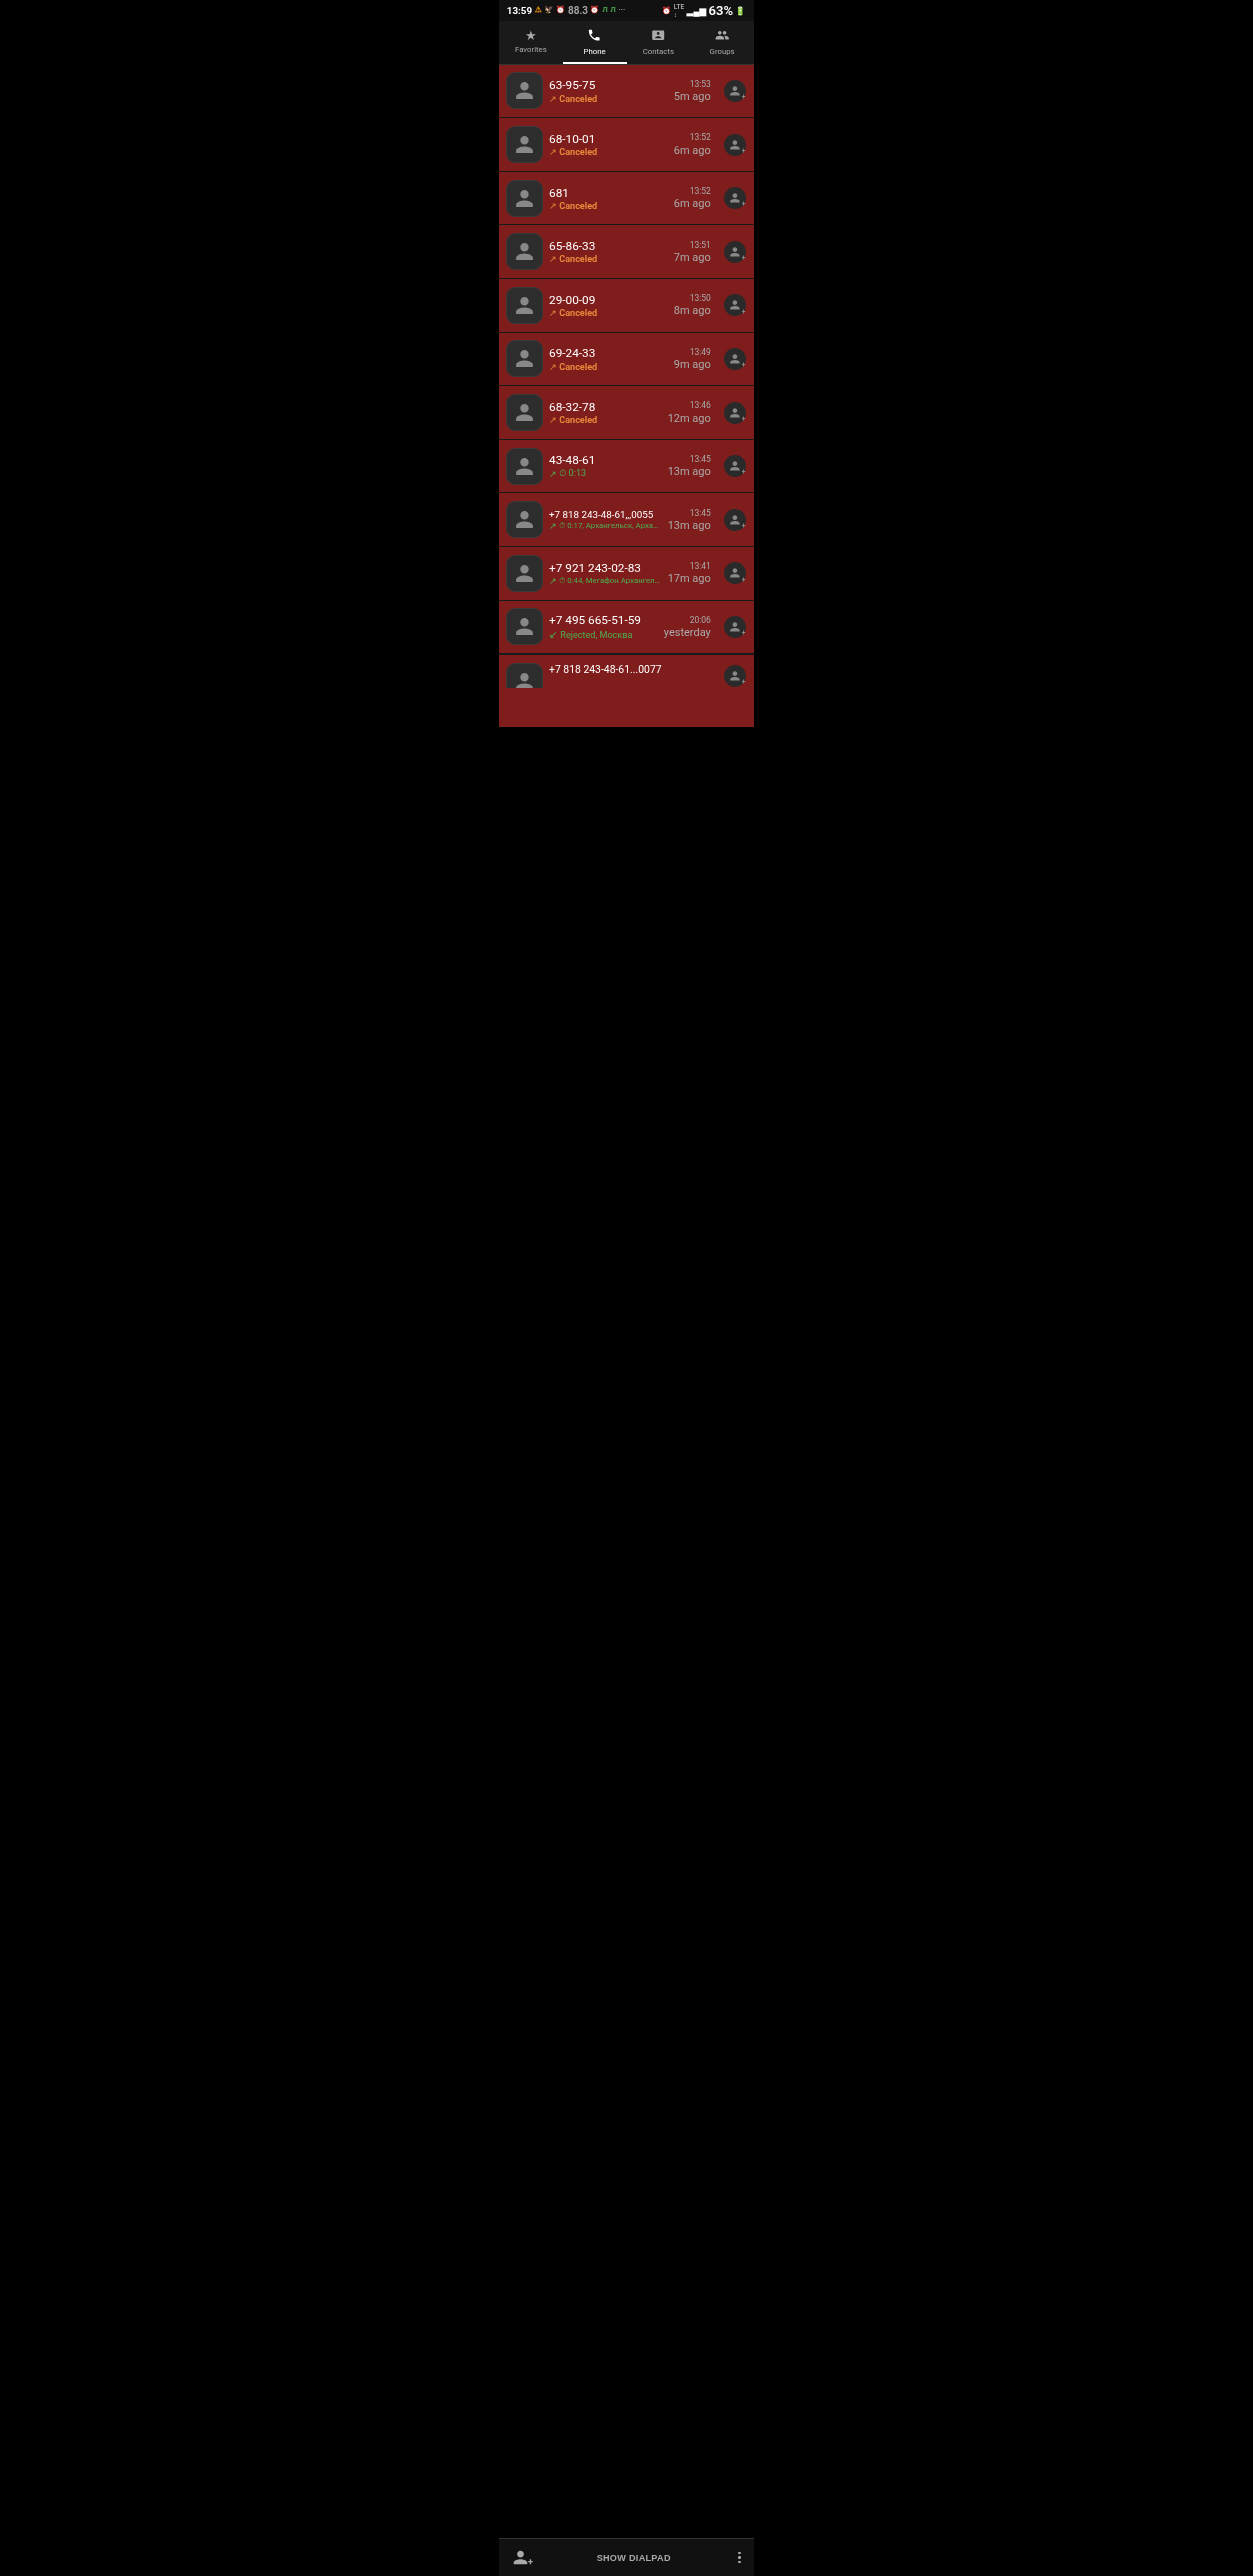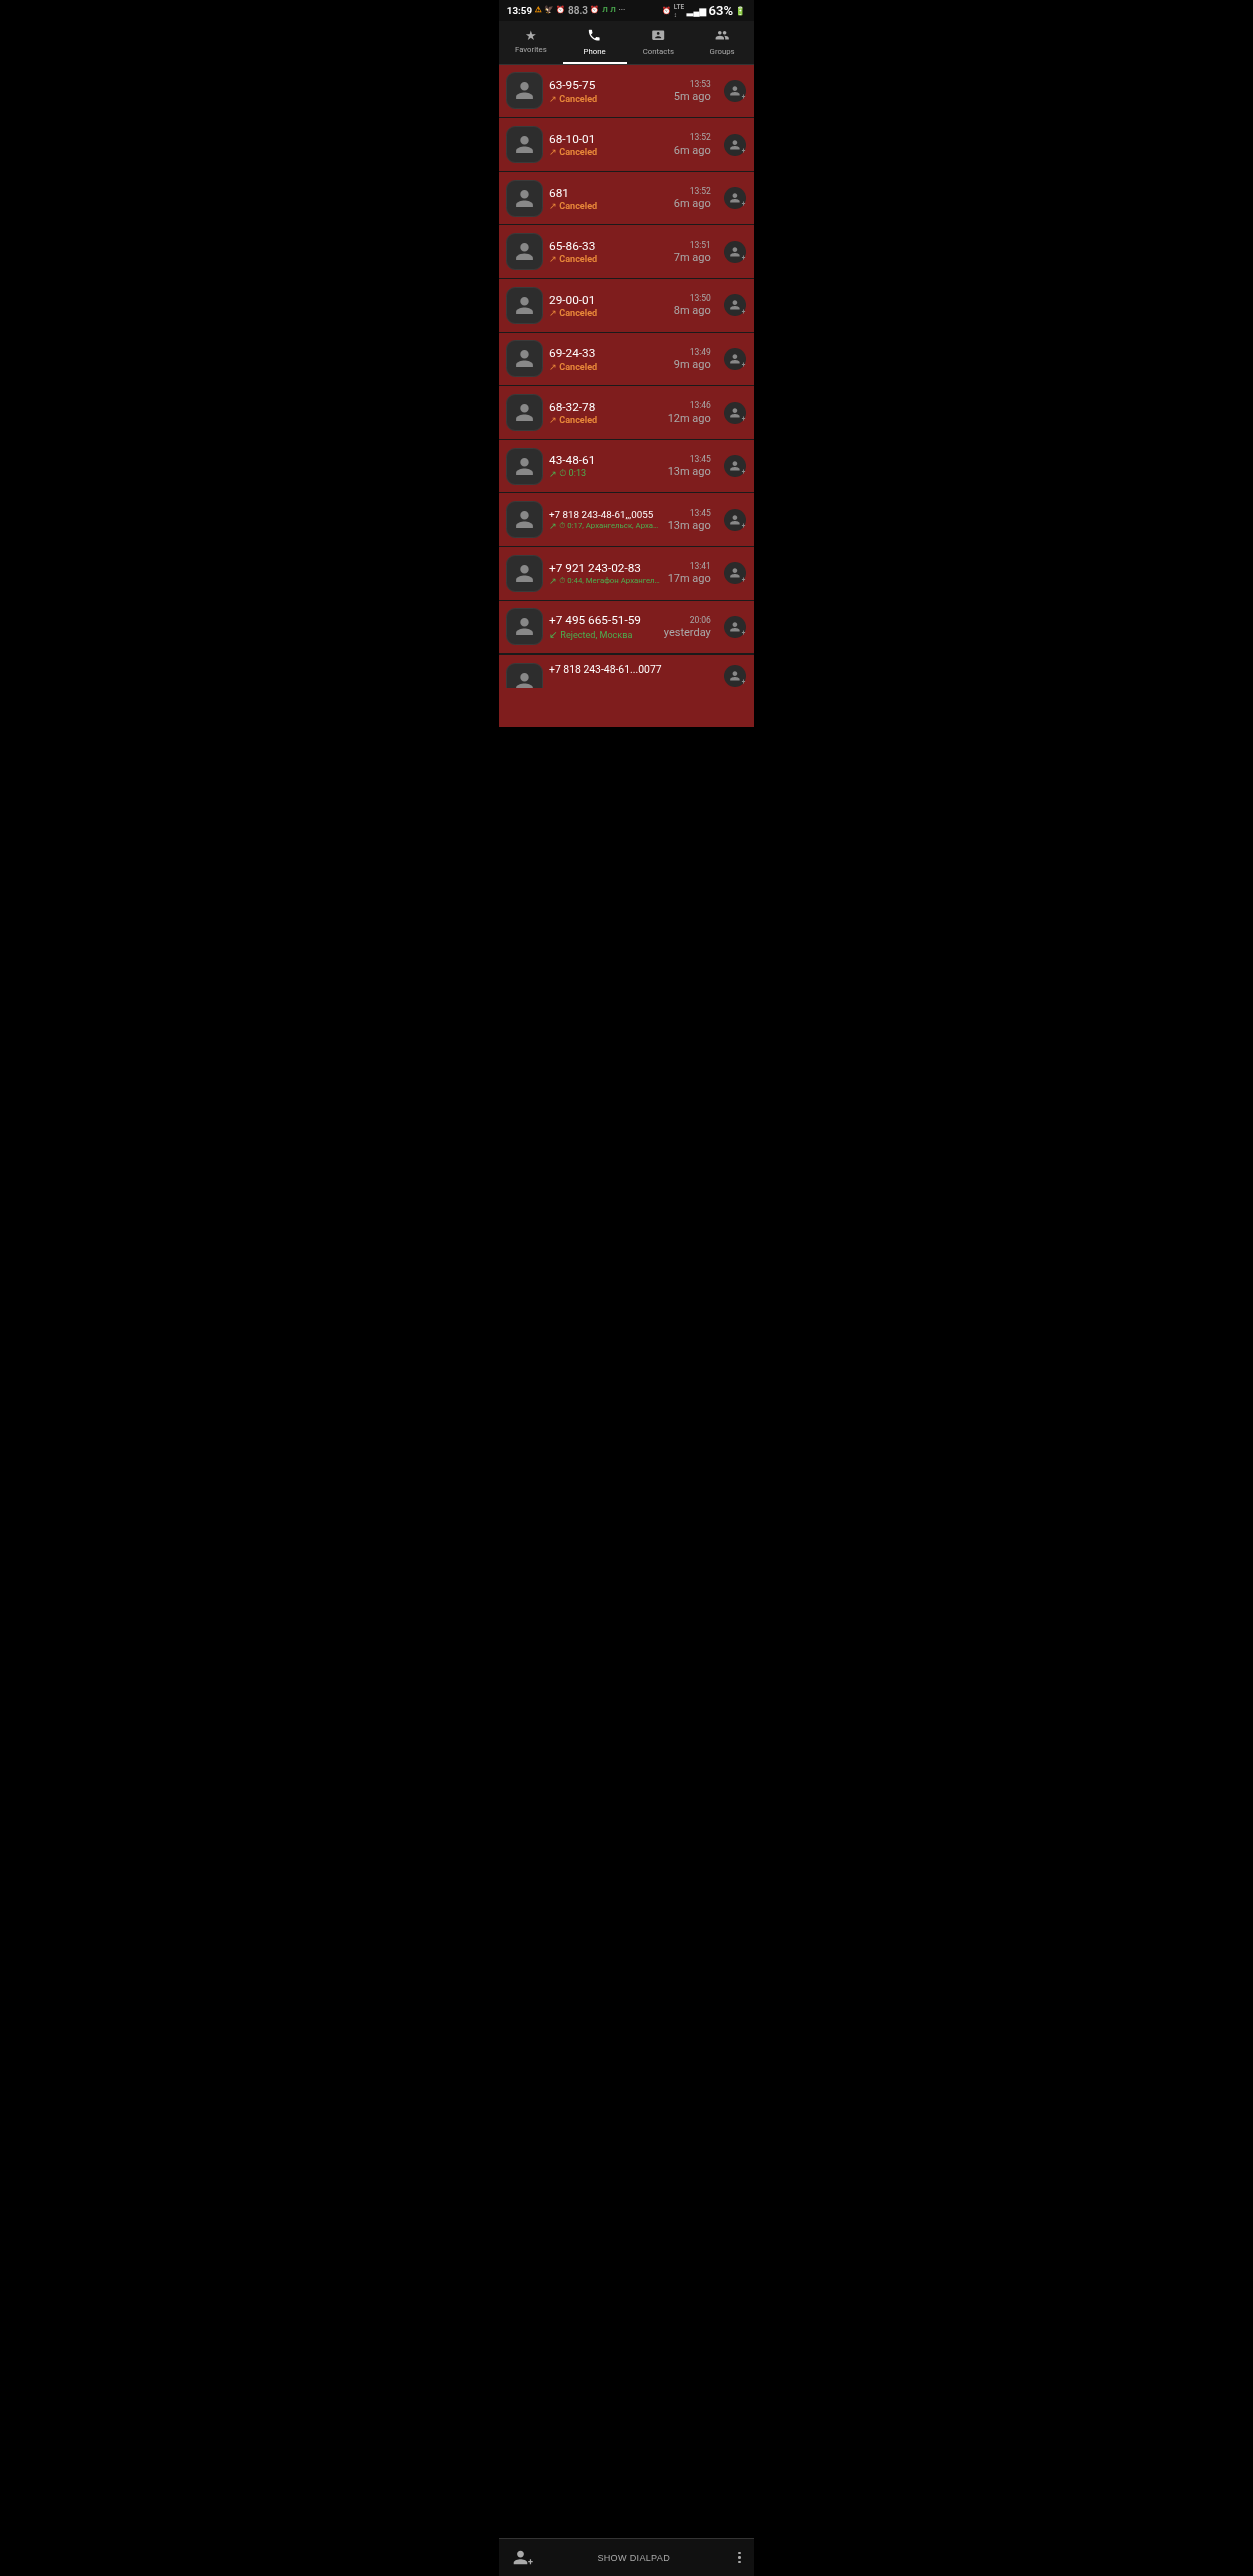--- a/index.html
+++ b/index.html
@@ -156,21 +156,21 @@
       position: absolute;
       bottom: -1.3px;
       right: -3.9px;
       font-size: 9.1px;
       color: #aaa;
       font-weight: bold;
     }
     .show-dialpad-btn {
       font-size: 9.1px;
       color: #aaa;
-      font-weight: 400;
+      font-weight: 700;
       letter-spacing: 0.3px;
       cursor: pointer;
       text-transform: uppercase;
     }
     .more-options-btn {
       font-size: 14.4px;
       color: #aaa;
       cursor: pointer;
       display: flex;
       flex-direction: column;
@@ -354,21 +354,21 @@
     </div>
   </div>
 
   <div class="call-item">
     <div class="avatar">
       <svg viewBox="0 0 24 24" fill="#888">
           <path d="M12 12c2.7 0 4.8-2.1 4.8-4.8S14.7 2.4 12 2.4 7.2 4.5 7.2 7.2 9.3 12 12 12zm0 2.4c-3.2 0-9.6 1.6-9.6 4.8v2.4h19.2v-2.4c0-3.2-6.4-4.8-9.6-4.8z"></path>
         </svg>
     </div>
     <div class="call-info">
-      <div class="call-number">29-00-01</div>
+      <div class="call-number">29-00-09</div>
       <div class="call-status">
         <span class="arrow-canceled">↗</span>
         <span class="status-text">Canceled</span>
       </div>
     </div>
     <div class="call-time">
       <span class="time-main">13:50</span>
       <span class="time-ago">8m ago</span>
     </div>
     <div class="add-contact-btn">

